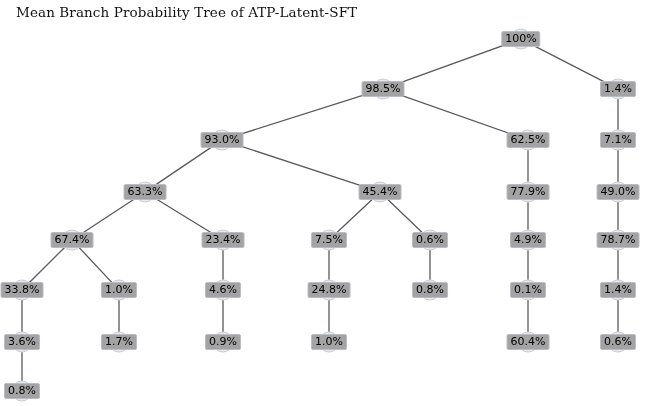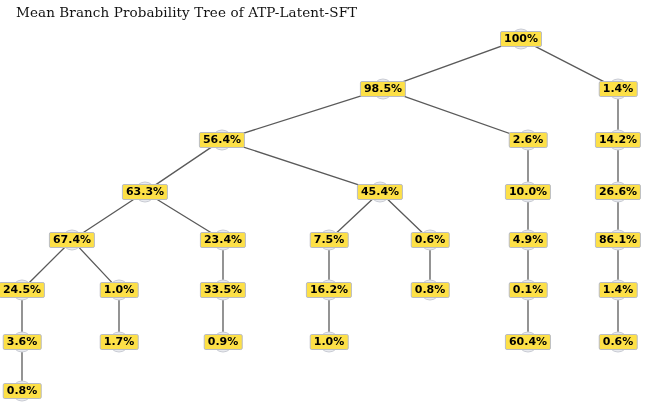--- a/index.html
+++ b/index.html
@@ -59,30 +59,29 @@
     border-radius: 50%;
     background: #e8eaef;
     border: 1px solid #c9ccd4;
     box-sizing: border-box;
   }
   .node-label {
     position: absolute;
     left: 50%;
     top: 50%;
     transform: translate(-50%, -50%);
-    background: #fde047;
+    background: #a3a3a3;
     border: 1px solid #b9bcc5;
     border-radius: 2px;
     padding: 0px 3px 1px 3px;
     font-size: 11px;
     line-height: 13px;
     color: #000000;
     white-space: nowrap;
     box-sizing: border-box;
-    font-weight: bold;
   }
 </style>
 </head>
 <body>
 
 <div id="root">
 
   <div id="chart-title">Mean Branch Probability Tree of ATP-Latent-SFT</div>
 
   <svg id="edge-layer" viewBox="0 0 648 406" width="648" height="406">
@@ -125,45 +124,45 @@
       <div class="node" style="left: 383px; top: 89px;">
         <div class="node-circle"></div>
         <div class="node-label">98.5%</div>
       </div>
       <div class="node" style="left: 618px; top: 89px;">
         <div class="node-circle"></div>
         <div class="node-label">1.4%</div>
       </div>
       <div class="node" style="left: 222px; top: 140px;">
         <div class="node-circle"></div>
-        <div class="node-label">56.4%</div>
+        <div class="node-label">93.0%</div>
       </div>
       <div class="node" style="left: 528px; top: 140px;">
         <div class="node-circle"></div>
-        <div class="node-label">2.6%</div>
+        <div class="node-label">62.5%</div>
       </div>
       <div class="node" style="left: 618px; top: 140px;">
         <div class="node-circle"></div>
-        <div class="node-label">14.2%</div>
+        <div class="node-label">7.1%</div>
       </div>
       <div class="node" style="left: 145px; top: 192px;">
         <div class="node-circle"></div>
         <div class="node-label">63.3%</div>
       </div>
       <div class="node" style="left: 380px; top: 192px;">
         <div class="node-circle"></div>
         <div class="node-label">45.4%</div>
       </div>
       <div class="node" style="left: 528px; top: 192px;">
         <div class="node-circle"></div>
-        <div class="node-label">10.0%</div>
+        <div class="node-label">77.9%</div>
       </div>
       <div class="node" style="left: 618px; top: 192px;">
         <div class="node-circle"></div>
-        <div class="node-label">26.6%</div>
+        <div class="node-label">49.0%</div>
       </div>
       <div class="node" style="left: 72px; top: 240px;">
         <div class="node-circle"></div>
         <div class="node-label">67.4%</div>
       </div>
       <div class="node" style="left: 223px; top: 240px;">
         <div class="node-circle"></div>
         <div class="node-label">23.4%</div>
       </div>
       <div class="node" style="left: 329px; top: 240px;">
@@ -173,37 +172,37 @@
       <div class="node" style="left: 430px; top: 240px;">
         <div class="node-circle"></div>
         <div class="node-label">0.6%</div>
       </div>
       <div class="node" style="left: 528px; top: 240px;">
         <div class="node-circle"></div>
         <div class="node-label">4.9%</div>
       </div>
       <div class="node" style="left: 618px; top: 240px;">
         <div class="node-circle"></div>
-        <div class="node-label">86.1%</div>
+        <div class="node-label">78.7%</div>
       </div>
       <div class="node" style="left: 22px; top: 290px;">
         <div class="node-circle"></div>
-        <div class="node-label">24.5%</div>
+        <div class="node-label">33.8%</div>
       </div>
       <div class="node" style="left: 119px; top: 290px;">
         <div class="node-circle"></div>
         <div class="node-label">1.0%</div>
       </div>
       <div class="node" style="left: 223px; top: 290px;">
         <div class="node-circle"></div>
-        <div class="node-label">33.5%</div>
+        <div class="node-label">4.6%</div>
       </div>
       <div class="node" style="left: 329px; top: 290px;">
         <div class="node-circle"></div>
-        <div class="node-label">16.2%</div>
+        <div class="node-label">24.8%</div>
       </div>
       <div class="node" style="left: 430px; top: 290px;">
         <div class="node-circle"></div>
         <div class="node-label">0.8%</div>
       </div>
       <div class="node" style="left: 528px; top: 290px;">
         <div class="node-circle"></div>
         <div class="node-label">0.1%</div>
       </div>
       <div class="node" style="left: 618px; top: 290px;">

